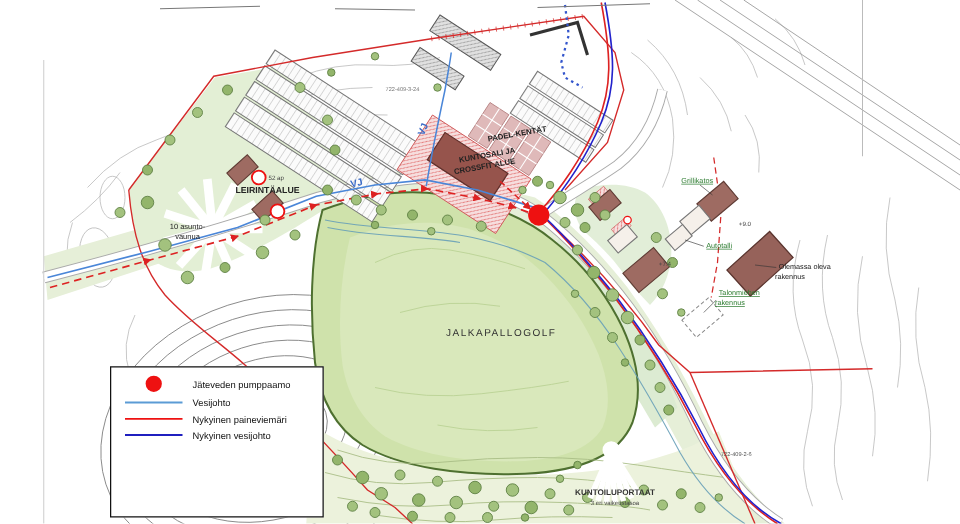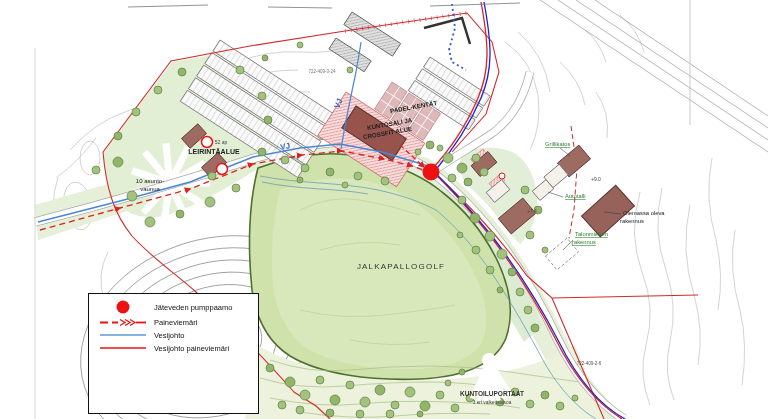--- a/index.html
+++ b/index.html
@@ -387,39 +387,37 @@
   <div class="lrow big">
     <span class="sym">
       <svg width="16" height="16">
             <circle cx="8" cy="8" r="6.5" fill="#ee1111"></circle>
           </svg>
         </span>
     <span class="lbl">Jäteveden pumppaamo</span>
   </div>
   <div class="lrow">
     <span class="sym">
-      <svg width="48" height="9">
-        <path d="M1,4.5 l8,0 M13,4.5 l6,0" stroke="#ee1111" stroke-width="1.8"></path>
-        <path d="M21,1.5 L26,4.5 L21,7.5 M26,1.5 L31,4.5 L26,7.5 M31,1.5 L36,4.5 L31,7.5" fill="none" stroke="#ee1111" stroke-width="1.3"></path>
-        <path d="M37,4.5 l10,0" stroke="#ee1111" stroke-width="1.8"></path>
-      </svg>
-        </span>
-    <span class="lbl">Paineviemäri</span>
-  </div>
-  <div class="lrow">
-    <span class="sym">
       <svg width="48" height="6">
             <line x1="1" y1="3" x2="47" y2="3" stroke="#5b9bd5" stroke-width="1.6"></line>
           </svg>
         </span>
     <span class="lbl">Vesijohto</span>
   </div>
   <div class="lrow">
     <span class="sym">
       <svg width="48" height="6">
             <line x1="1" y1="3" x2="47" y2="3" stroke="#ee1111" stroke-width="1.4"></line>
           </svg>
         </span>
-    <span class="lbl">Vesijohto paineviemäri</span>
+    <span class="lbl">Nykyinen paineviemäri</span>
+  </div>
+  <div class="lrow">
+    <span class="sym">
+      <svg width="48" height="6">
+            <line x1="1" y1="3" x2="47" y2="3" stroke="#1f1fbf" stroke-width="1.6"></line>
+          </svg>
+        </span>
+    <span class="lbl">Nykyinen vesijohto</span>
   </div>
 </div>
 
 </div>
 
 </body></html>

